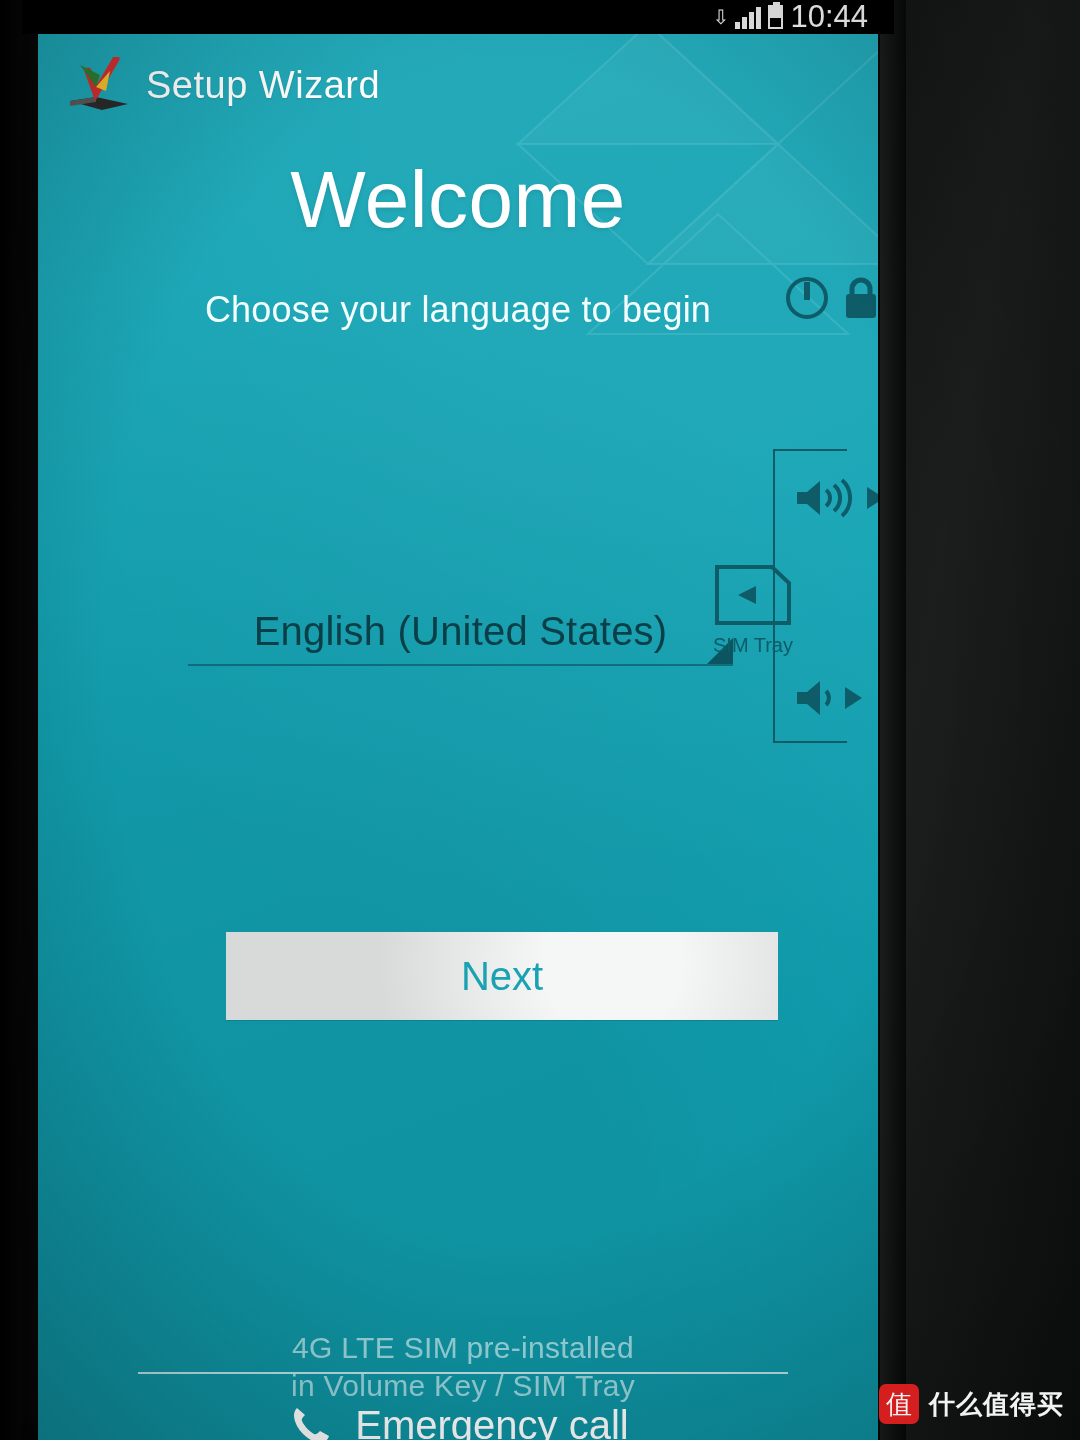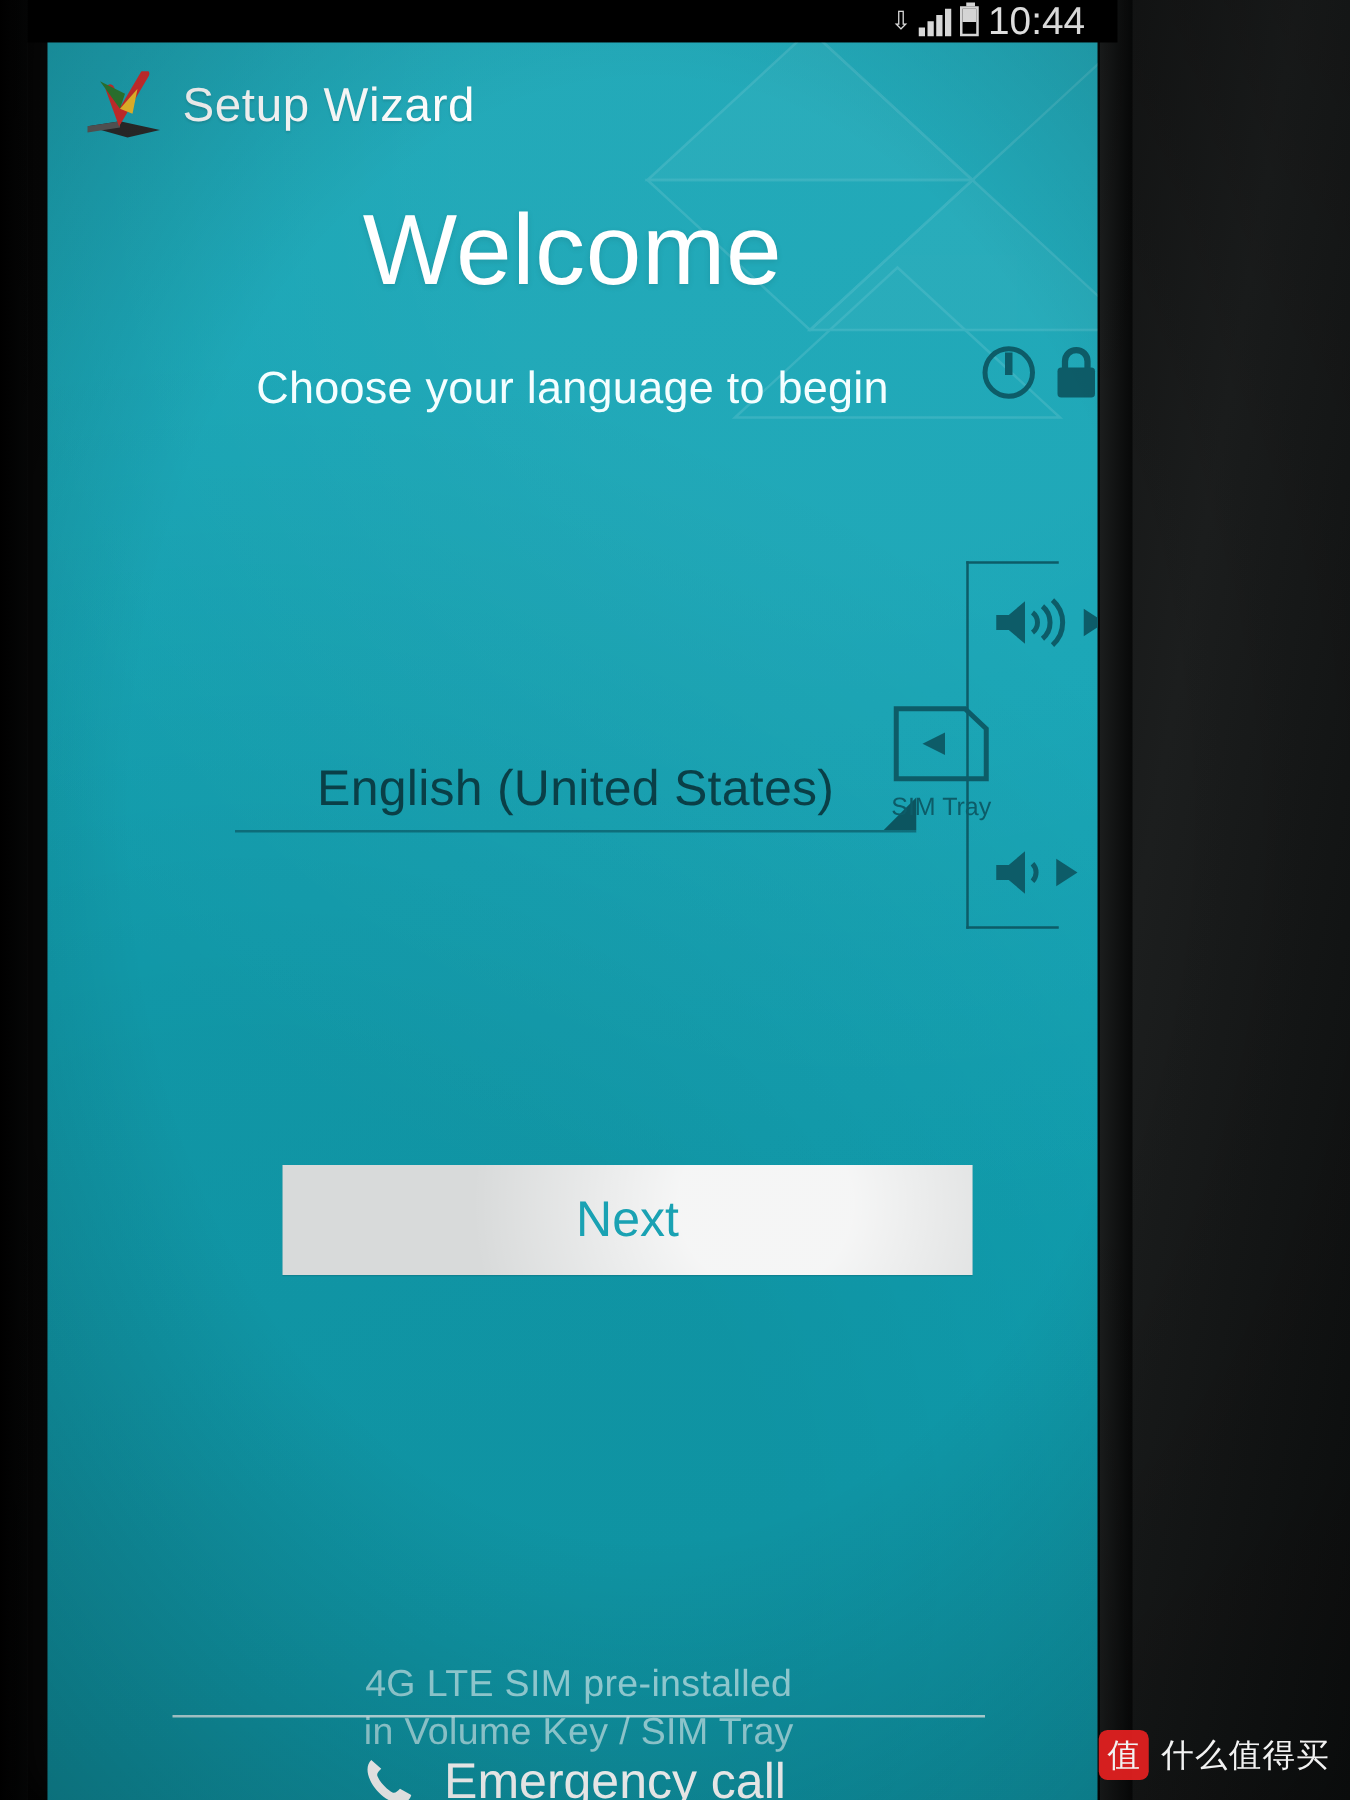--- a/index.html
+++ b/index.html
@@ -290,20 +290,21 @@
     color: #fff;
     font-size: 26px;
     display: flex; align-items: center; justify-content: center;
     font-family: "DejaVu Sans", sans-serif;
   }
   .wm-text {
     color: #ffffff;
     font-size: 26px;
     font-family: "DejaVu Sans", sans-serif;
     letter-spacing: 1px;
+    font-weight: bold;
   }
 
   
   .vignette {
     position: absolute; inset: 0;
     pointer-events: none;
     background: radial-gradient(ellipse at 48% 45%, rgba(0,0,0,0) 52%, rgba(0,0,0,0.28) 100%);
   }
 </style>
 </head>

